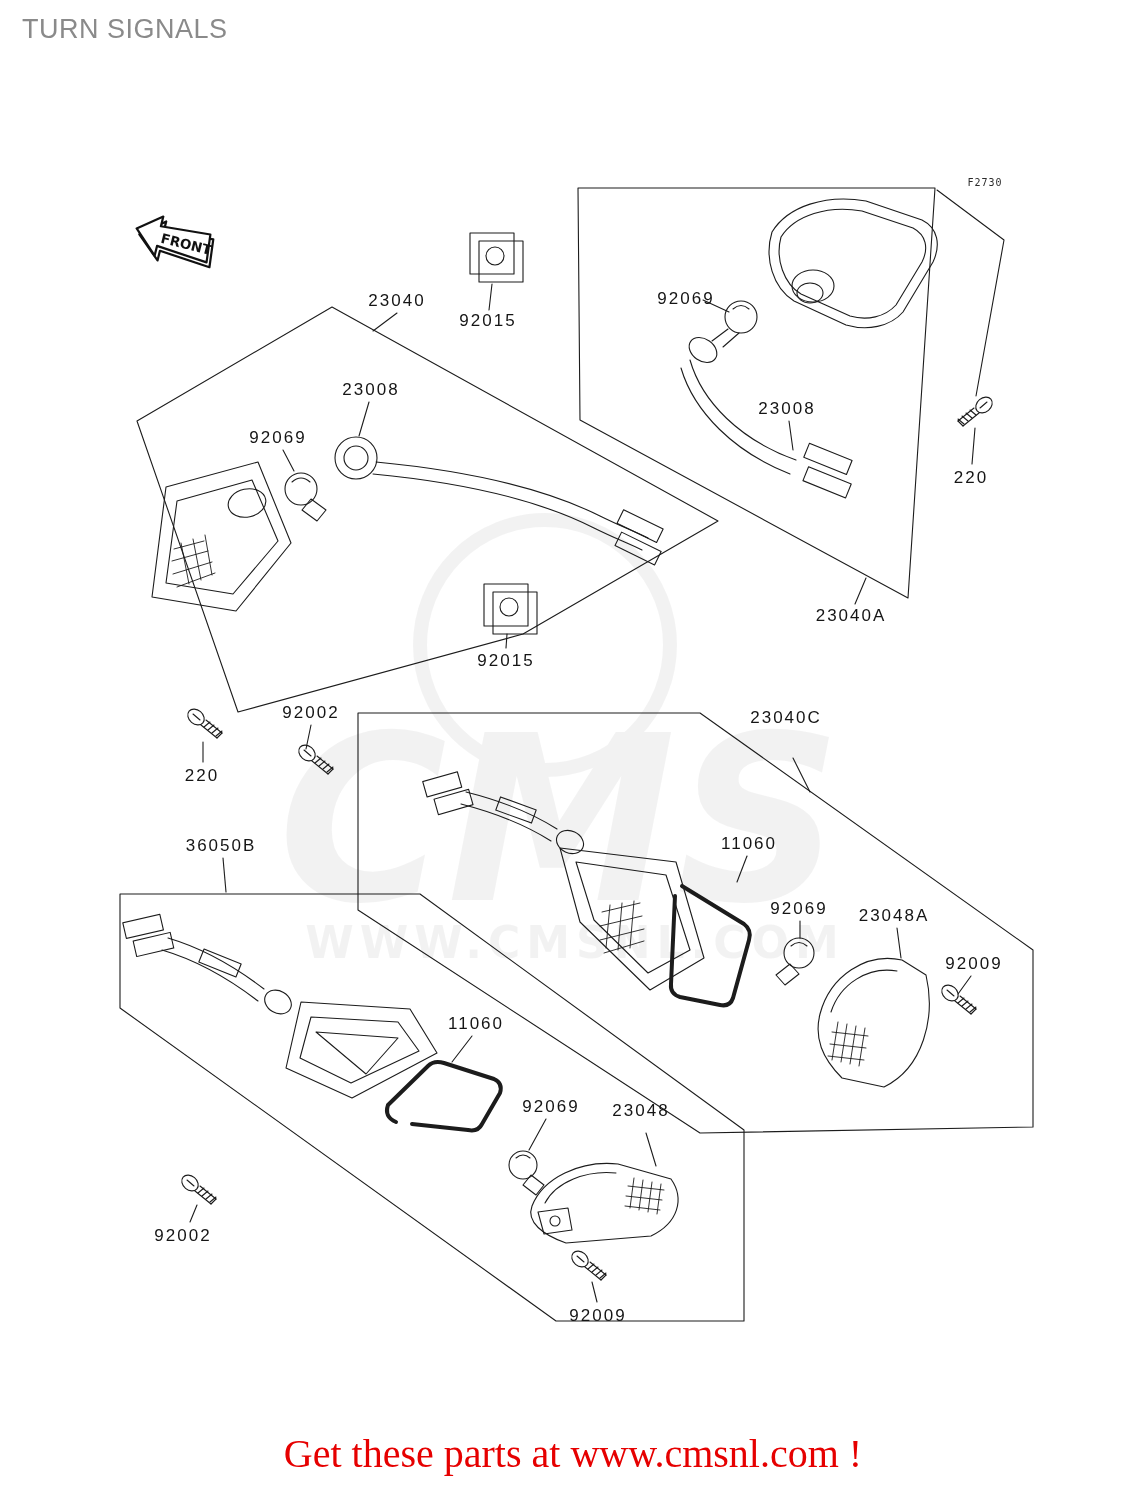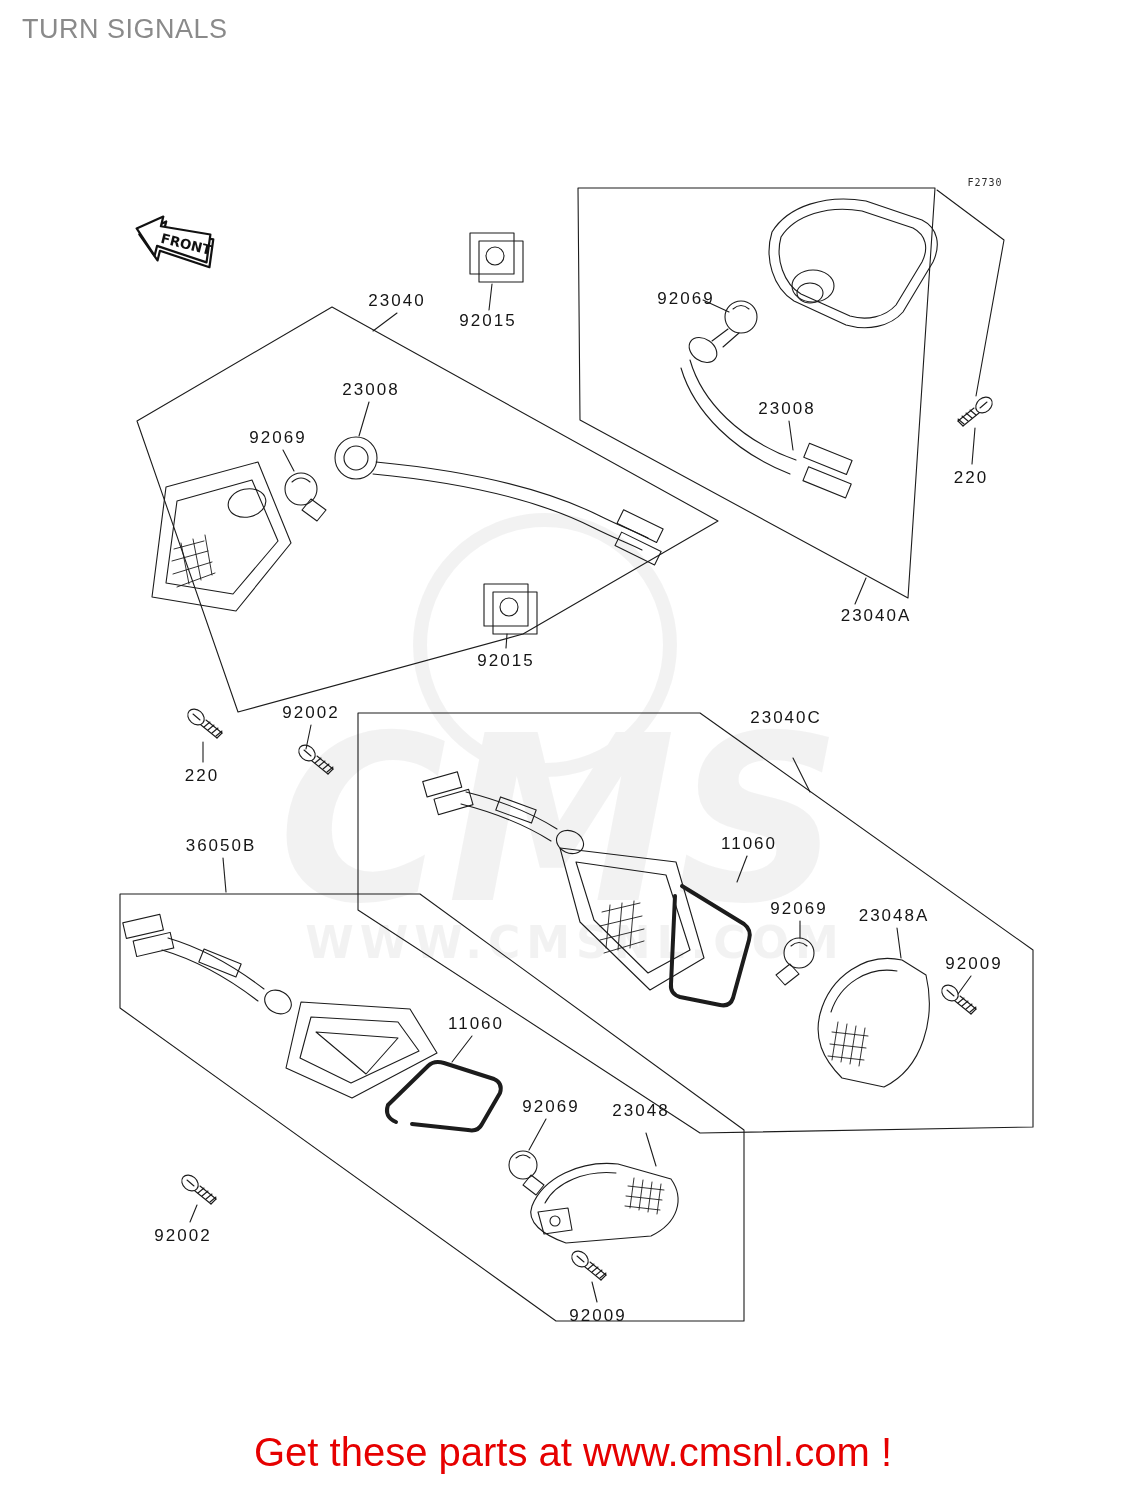--- a/index.html
+++ b/index.html
@@ -6,21 +6,21 @@
   html,body { background:#fff; }
   .page { position:relative; width:1146px; height:1500px; background:#fff; overflow:hidden;
           font-family:"DejaVu Sans", sans-serif; }
   .page-title { position:absolute; left:22px; top:14px; font-family:"Liberation Sans", sans-serif;
           font-size:27px; color:#8a8a8a; letter-spacing:0.5px; }
   .fig-ref { position:absolute; transform:translateX(-50%); font-family:"DejaVu Sans Mono", monospace;
           font-size:10px; letter-spacing:1px; color:#2a2a2a; white-space:nowrap; }
   .part-label { position:absolute; transform:translateX(-50%); font-family:Liberation Sans, sans-serif;
           font-size:17px; letter-spacing:2px; color:#151515; white-space:nowrap; }
   .footer-link { position:absolute; left:0; right:0; top:1430px; text-align:center;
-          font-family:Liberation Sans, sans-serif; font-size:40px; color:#e60000; cursor:pointer; }
+          font-family:Liberation Serif, serif; font-size:40px; color:#e60000; cursor:pointer; }
   svg.diagram { position:absolute; left:0; top:0; }
 </style>
 </head>
 <body>
 
 <div class="page">
 
   <div class="page-title">TURN SIGNALS</div>
 
   <svg class="diagram" width="1146" height="1500" viewBox="0 0 1146 1500" xmlns="http://www.w3.org/2000/svg">
@@ -224,21 +224,21 @@
 
   <div class="fig-ref" style="left:985px;top:177px">F2730</div>
 
   <div class="part-label" style="left:397px;top:291px">23040</div>
   <div class="part-label" style="left:488px;top:311px">92015</div>
   <div class="part-label" style="left:686px;top:289px">92069</div>
   <div class="part-label" style="left:371px;top:380px">23008</div>
   <div class="part-label" style="left:787px;top:399px">23008</div>
   <div class="part-label" style="left:278px;top:428px">92069</div>
   <div class="part-label" style="left:971px;top:468px">220</div>
-  <div class="part-label" style="left:876px;top:606px">23040A</div>
+  <div class="part-label" style="left:851px;top:606px">23040A</div>
   <div class="part-label" style="left:506px;top:651px">92015</div>
   <div class="part-label" style="left:311px;top:703px">92002</div>
   <div class="part-label" style="left:786px;top:708px">23040C</div>
   <div class="part-label" style="left:202px;top:766px">220</div>
   <div class="part-label" style="left:221px;top:836px">36050B</div>
   <div class="part-label" style="left:749px;top:834px">11060</div>
   <div class="part-label" style="left:799px;top:899px">92069</div>
   <div class="part-label" style="left:894px;top:906px">23048A</div>
   <div class="part-label" style="left:974px;top:954px">92009</div>
   <div class="part-label" style="left:476px;top:1014px">11060</div>

